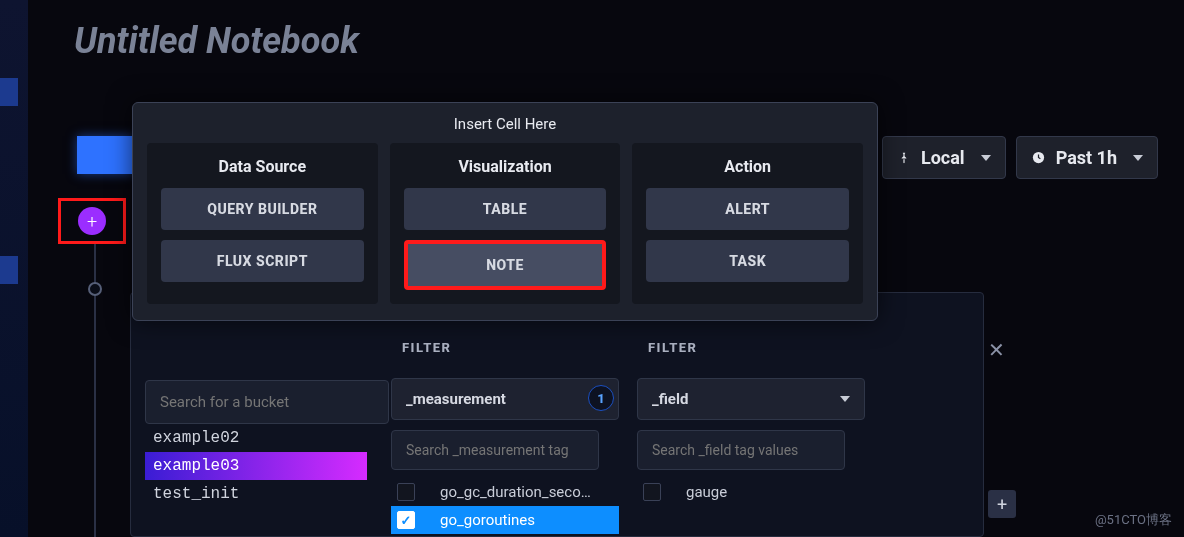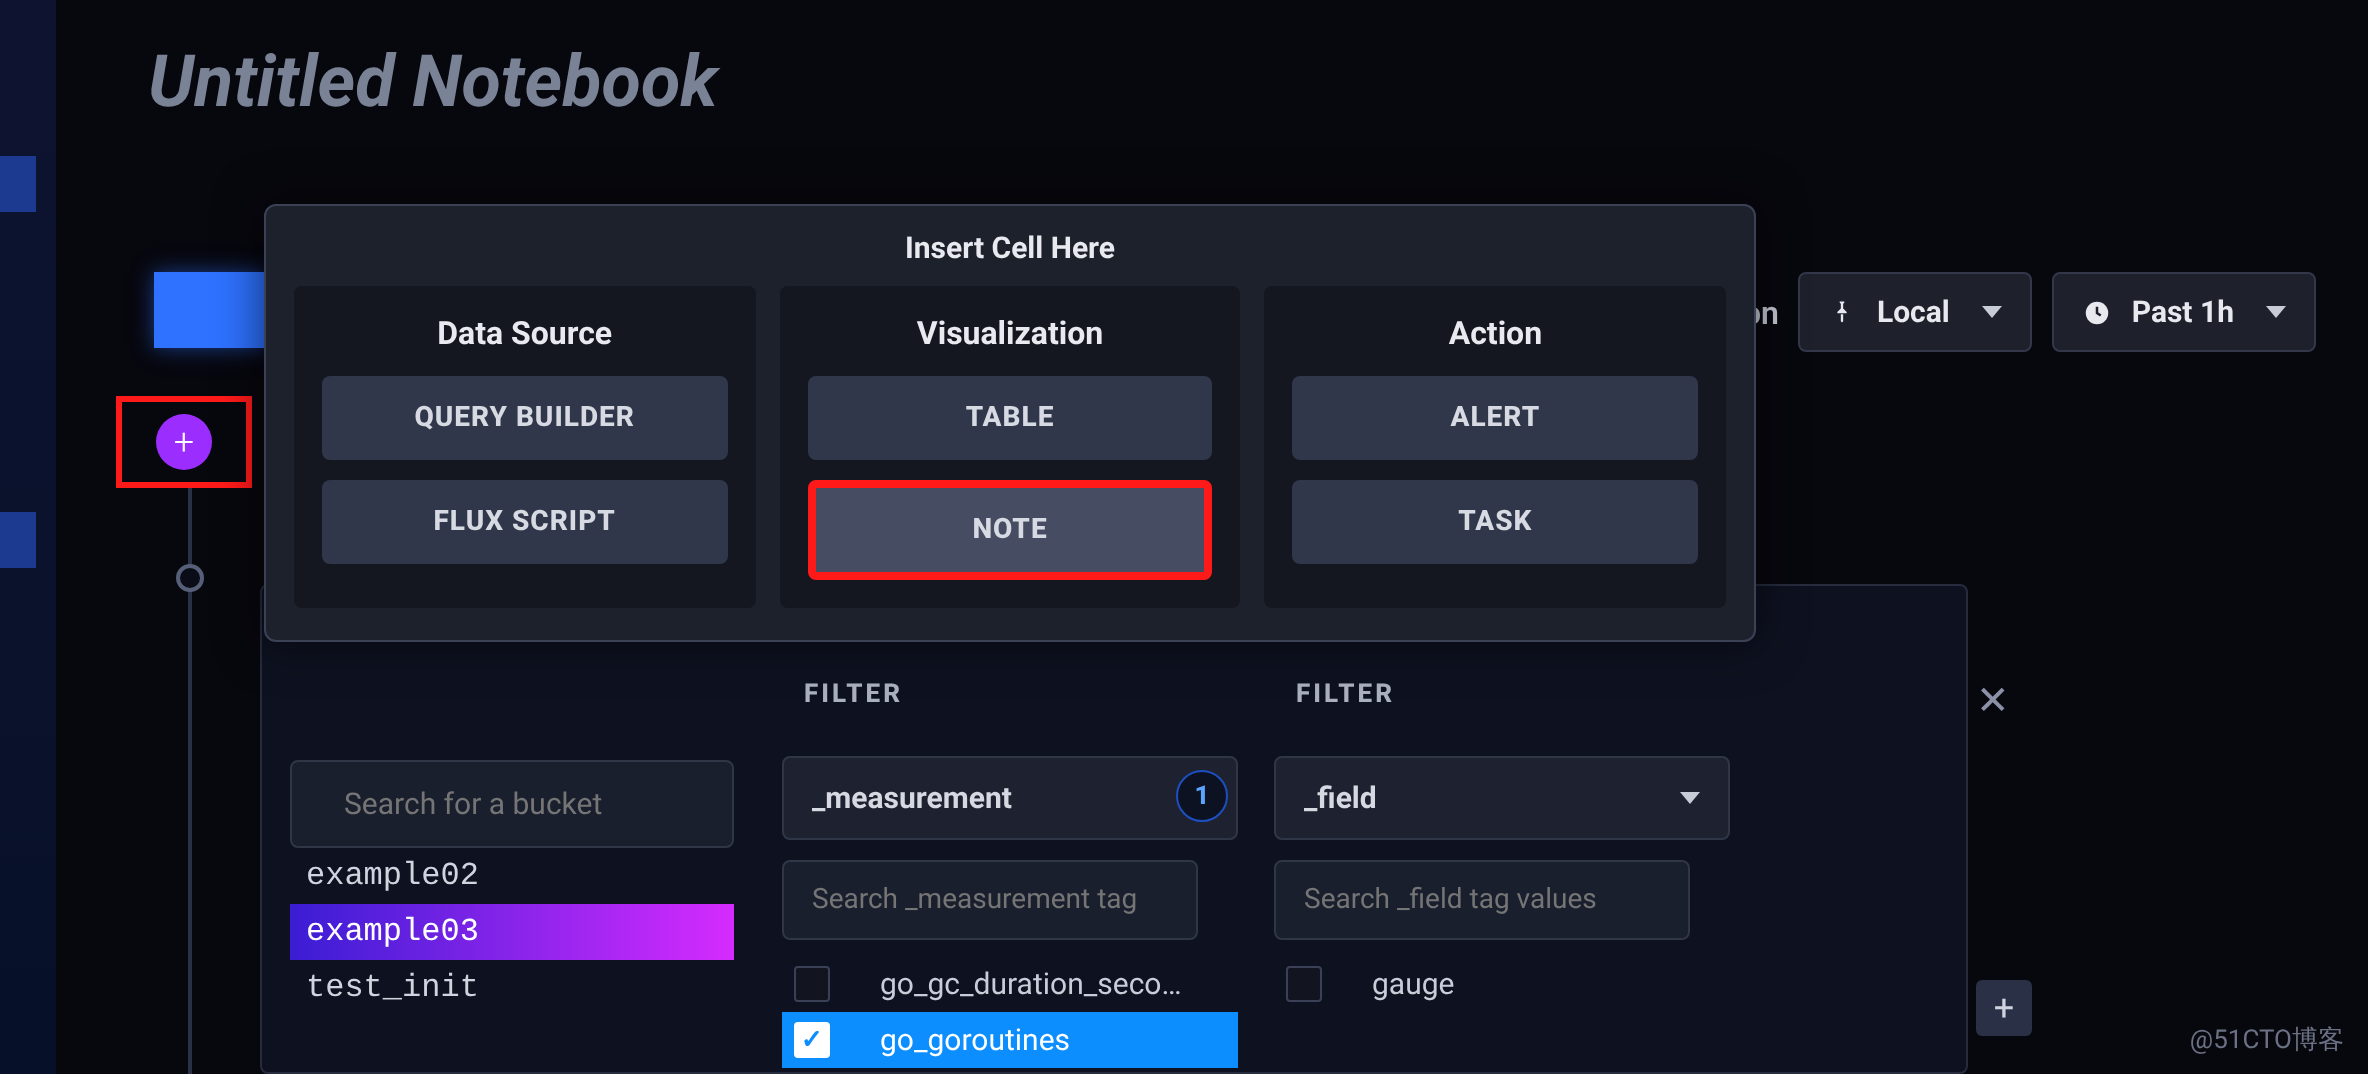--- a/index.html
+++ b/index.html
@@ -5,42 +5,42 @@
 *{margin:0;padding:0;box-sizing:border-box;font-family:-apple-system,BlinkMacSystemFont,"Segoe UI",Roboto,sans-serif}
 body{background:#07070e;color:#c6cad3;width:1184px;height:537px;overflow:hidden;position:relative}
 .page-title{position:absolute;left:74px;top:20px;font-size:36px;font-weight:700;font-style:italic;color:#7a8296}
 .left-rail{position:absolute;left:0;top:0;width:28px;height:537px;background:linear-gradient(180deg,#0e1430 0%,#071029 100%)}
 .rail-sq{position:absolute;left:0;width:18px;height:28px;background:#1c3a8f}
 .rail-sq.a{top:78px}
 .rail-sq.b{top:256px}
 .toolbar{position:absolute;top:136px;right:26px;display:flex;gap:10px;align-items:center}
 .blue-block{position:absolute;left:77px;top:136px;width:56px;height:38px;background:#2e72ff;box-shadow:0 0 10px rgba(46,114,255,.5)}
 .presentation-label{color:#c8ccd6;font-size:16px;font-weight:600}
-.dd{background:#1e212b;border:1px solid #32384a;border-radius:4px;padding:10px 14px;display:flex;align-items:center;gap:10px;color:#e7e9ef;font-weight:700;font-size:15px}
+.dd{background:#1e212b;border:1px solid #32384a;border-radius:4px;padding:10px 14px;display:flex;align-items:center;gap:10px;color:#e7e9ef;font-weight:700;font-size:18px}
 .dd .pin{width:14px;height:14px;display:inline-block}
 .dd .clock{width:15px;height:15px}
 .caret{width:0;height:0;border-left:5px solid transparent;border-right:5px solid transparent;border-top:6px solid #c8ccd6;margin-left:6px}
 .add-circle-wrap{position:absolute;left:58px;top:198px;width:68px;height:46px;border:3px solid #ff1a1a;z-index:5;display:flex;align-items:center;justify-content:center}
 .add-circle{width:28px;height:28px;border-radius:50%;background:#9b2dff;display:flex;align-items:center;justify-content:center;color:#fff;font-size:18px;font-weight:300}
 .timeline{position:absolute;left:94px;top:244px;width:2px;height:300px;background:#2a3045}
 .timeline-node{position:absolute;left:88px;top:282px;width:14px;height:14px;border:2px solid #565f78;border-radius:50%;background:#0a0d18}
 .popover{position:absolute;left:132px;top:102px;width:746px;background:#1d212c;border:1px solid #3b4256;border-radius:6px;z-index:10;padding:12px 14px 16px;box-shadow:0 0 24px rgba(0,0,0,.6)}
-.popover-title{text-align:center;font-weight:700;color:#e8eaf0;font-size:15px;margin-bottom:10px}
+.popover-title{text-align:center;font-weight:400;color:#e8eaf0;font-size:15px;margin-bottom:10px}
 .columns{display:flex;gap:12px}
 .col{flex:1;background:#14171f;border-radius:4px;padding:14px}
 .col-title{text-align:center;font-weight:700;color:#e8eaf0;font-size:16px;margin-bottom:12px}
 .col-btn{background:#31374a;border-radius:4px;text-align:center;padding:13px 6px;font-weight:800;letter-spacing:.5px;color:#d7dae2;font-size:14px;margin-bottom:10px;cursor:pointer}
 .col-btn:last-child{margin-bottom:0}
 .col-btn.highlight{border:4px solid #ff1a1a;background:#464d62}
 .panel{position:absolute;left:130px;top:292px;width:854px;height:245px;background:#0e1220;border:1px solid #262c3e;border-radius:4px;overflow:hidden}
 .panel-close{position:absolute;left:988px;top:338px;color:#8b92a7;font-size:20px;font-weight:300}
 .filter-head{position:absolute;top:340px;font-size:13px;font-weight:800;letter-spacing:1.5px;color:#aab0c0}
 .filter-head.a{left:402px}
 .filter-head.b{left:648px}
-.bucket-search{position:absolute;left:145px;top:380px;width:222px;background:#1a1f2e;border:1px solid #2f3648;border-radius:4px;padding:12px 26px;color:#7c8397;font-size:15px}
+.bucket-search{position:absolute;left:145px;top:380px;width:244px;background:#1a1f2e;border:1px solid #2f3648;border-radius:4px;padding:12px 14px;color:#7c8397;font-size:15px}
 .bucket-list{position:absolute;left:145px;top:424px;width:222px}
 .bucket-item{padding:5px 8px;font-family:Liberation Mono, monospace;font-size:16px;color:#d0d4de}
 .bucket-item.selected{background:linear-gradient(90deg,#3a1dd4 0%,#d62bff 100%);color:#fff}
 .bucket-sys{padding:8px 8px 0;font-size:13px;letter-spacing:1.5px;color:#6c7389;font-weight:700}
 .filter-col{position:absolute;top:378px;width:228px}
 .filter-col.fa{left:391px}
 .filter-col.fb{left:637px}
 .filter-dd{background:#1e2230;border:1px solid #2f3648;border-radius:4px;padding:11px 14px;display:flex;align-items:center;justify-content:space-between;color:#d6d9e2;font-weight:700;font-size:15px;margin-bottom:10px}
 .badge{position:absolute;left:588px;top:385px;width:26px;height:26px;border-radius:50%;background:#0d1222;border:1px solid #1c4fbf;display:flex;align-items:center;justify-content:center;color:#5aa3ff;font-weight:800;font-size:13px}
 .tag-search{background:#1a1f2e;border:1px solid #2f3648;border-radius:4px;padding:11px 14px;color:#7c8397;font-size:14px;margin-bottom:8px}

